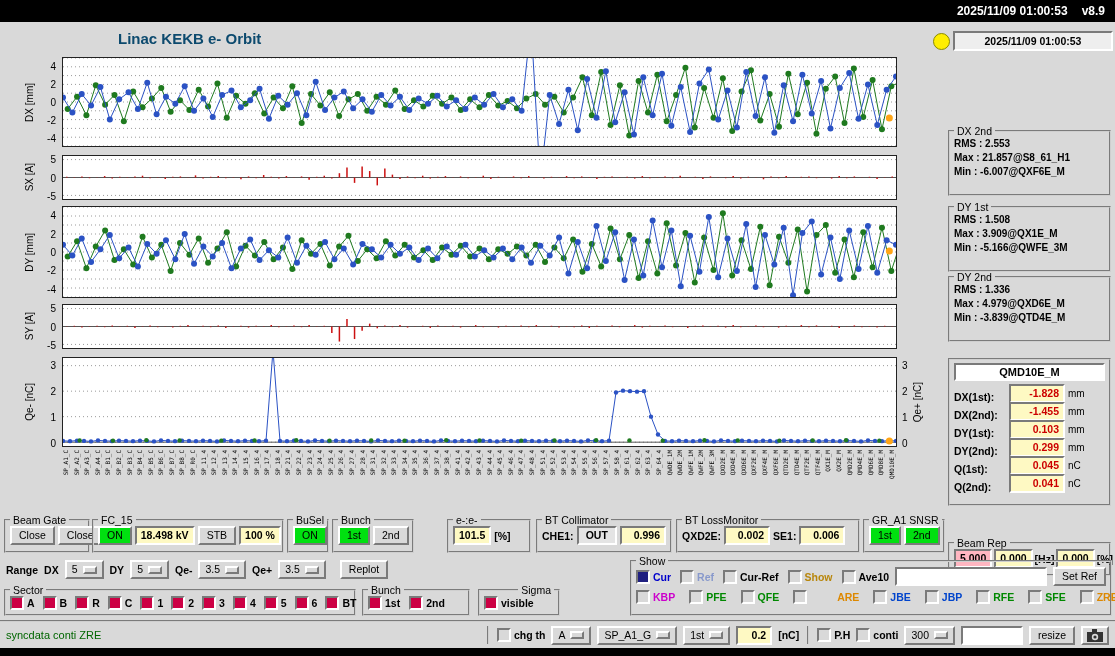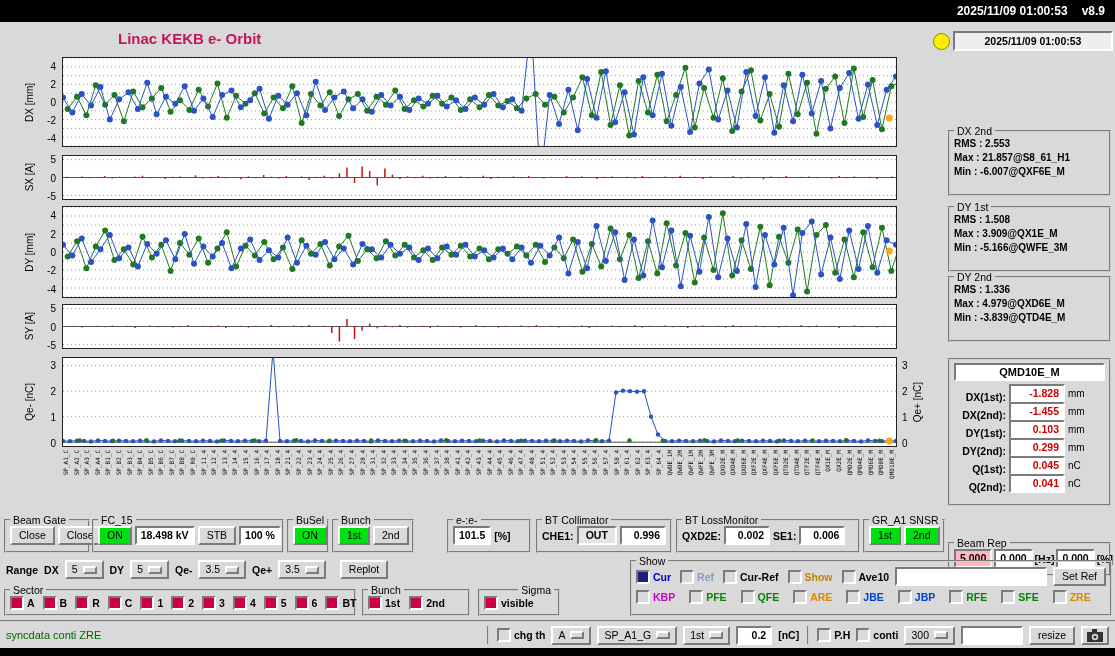--- a/index.html
+++ b/index.html
@@ -5,27 +5,27 @@
   html,body{margin:0;padding:0;}
   body{font-family:"Liberation Sans",sans-serif;background:#888;}
   #app{position:relative;width:1115px;height:656px;background:#d9d9d9;overflow:hidden;}
 
   
   .topbar{position:absolute;left:0;top:0;width:100%;height:22px;background:#000;color:#fff;
     display:flex;align-items:center;justify-content:flex-end;gap:14px;padding-right:10px;box-sizing:border-box;
     font-size:12px;font-weight:bold;}
   .bottombar{position:absolute;left:0;bottom:0;width:100%;height:8px;background:#000;}
 
-  .page-title{position:absolute;left:118px;top:30px;font-size:15px;font-weight:bold;color:#be185d;}
+  .page-title{position:absolute;left:118px;top:30px;font-size:15px;font-weight:bold;color:#0c4a6e;}
   .btn{display:inline-flex;align-items:center;justify-content:center;
     border:2px solid;border-color:#ffffff #7a7a7a #7a7a7a #ffffff;background:#d9d9d9;
     font-size:10.5px;padding:1px 7px;line-height:13px;white-space:nowrap;cursor:default;}
   .btn.green{background:#00e010;}
   .display{display:inline-flex;align-items:center;justify-content:flex-end;
-    border:2px solid;border-color:#7a7a7a #ffffff #ffffff #7a7a7a;background:#ffffff;
+    border:2px solid;border-color:#7a7a7a #ffffff #ffffff #7a7a7a;background:#fef9c3;
     font-size:10.5px;font-weight:bold;padding:1px 4px;line-height:13px;white-space:nowrap;}
   .display.pink{background:#ffb6c1;}
   .display.gray{background:#e4e4e4;justify-content:center;}
   .entry{border:2px solid;border-color:#7a7a7a #ffffff #ffffff #7a7a7a;background:#fff;
     font-size:10.5px;height:13px;padding:1px 3px;font-family:"Liberation Sans",sans-serif;}
   .dd{display:inline-flex;align-items:center;gap:5px;
     border:2px solid;border-color:#ffffff #7a7a7a #7a7a7a #ffffff;background:#d9d9d9;
     font-size:10.5px;padding:1px 5px;line-height:13px;cursor:default;}
   .dd-ind{width:10px;height:4px;border:2px solid;border-color:#ffffff #7a7a7a #7a7a7a #ffffff;background:#d9d9d9;}
 
@@ -62,21 +62,21 @@
     background:#ffee00;border:1px solid #8a8a00;}
   .clockbox{position:absolute;left:953px;top:31px;width:156px;height:16px;
     border:2px solid;border-color:#7a7a7a #ffffff #ffffff #7a7a7a;background:#eeeeee;
     font-size:10.5px;font-weight:bold;display:flex;align-items:center;justify-content:center;}
   .statgrp div{font-size:10px;font-weight:bold;line-height:14px;white-space:nowrap;}
   .monitor{position:absolute;left:948px;top:358px;width:163px;height:148px;
     border:2px groove #cfcfcf;padding:3px 4px;box-sizing:border-box;}
   .monitor .mtitle{border:2px solid;border-color:#7a7a7a #ffffff #ffffff #7a7a7a;background:#fff;
     font-size:11px;font-weight:bold;text-align:center;padding:0 2px;line-height:14px;margin-bottom:3px;}
   .mrow{display:flex;align-items:center;gap:3px;height:18px;}
-  .mrow .mlab{width:52px;text-align:right;font-size:10.5px;font-weight:bold;margin-top:8px;}
+  .mrow .mlab{width:52px;text-align:left;font-size:10.5px;font-weight:bold;margin-top:8px;}
   .mrow .mval{width:44px;justify-content:flex-end;color:#cc0000;}
   .mrow .munit{font-size:10px;}
 
   
   .statusbar{position:absolute;left:0;top:620px;width:1115px;height:28px;
     border-top:2px groove #cfcfcf;display:flex;align-items:center;gap:6px;padding:0 6px;box-sizing:border-box;}
   .status-msg{font-size:11px;color:#006600;white-space:nowrap;}
   .vsep{width:0;height:18px;border-left:2px groove #cfcfcf;margin:0 2px;}
   .spacer{flex:1;}
   .iconbtn{padding:1px 4px;}
@@ -1229,21 +1229,21 @@
         <span class="cb-item">
           <span class="cb"></span>
           <span class="cb-label" style="color: rgb(0, 136, 0);">PFE</span>
         </span>
         <span class="cb-item">
           <span class="cb"></span>
           <span class="cb-label" style="color: rgb(0, 136, 0);">QFE</span>
         </span>
         <span class="cb-item">
           <span class="cb"></span>
-          <span class="cb-label" style="color: rgb(221, 136, 0);">ARE</span>
+          <span class="cb-label" style="color: rgb(221, 136, 0); margin-left: 27px;">ARE</span>
         </span>
         <span class="cb-item">
           <span class="cb"></span>
           <span class="cb-label" style="color: rgb(0, 68, 204);">JBE</span>
         </span>
         <span class="cb-item">
           <span class="cb"></span>
           <span class="cb-label" style="color: rgb(0, 68, 204);">JBP</span>
         </span>
         <span class="cb-item">

